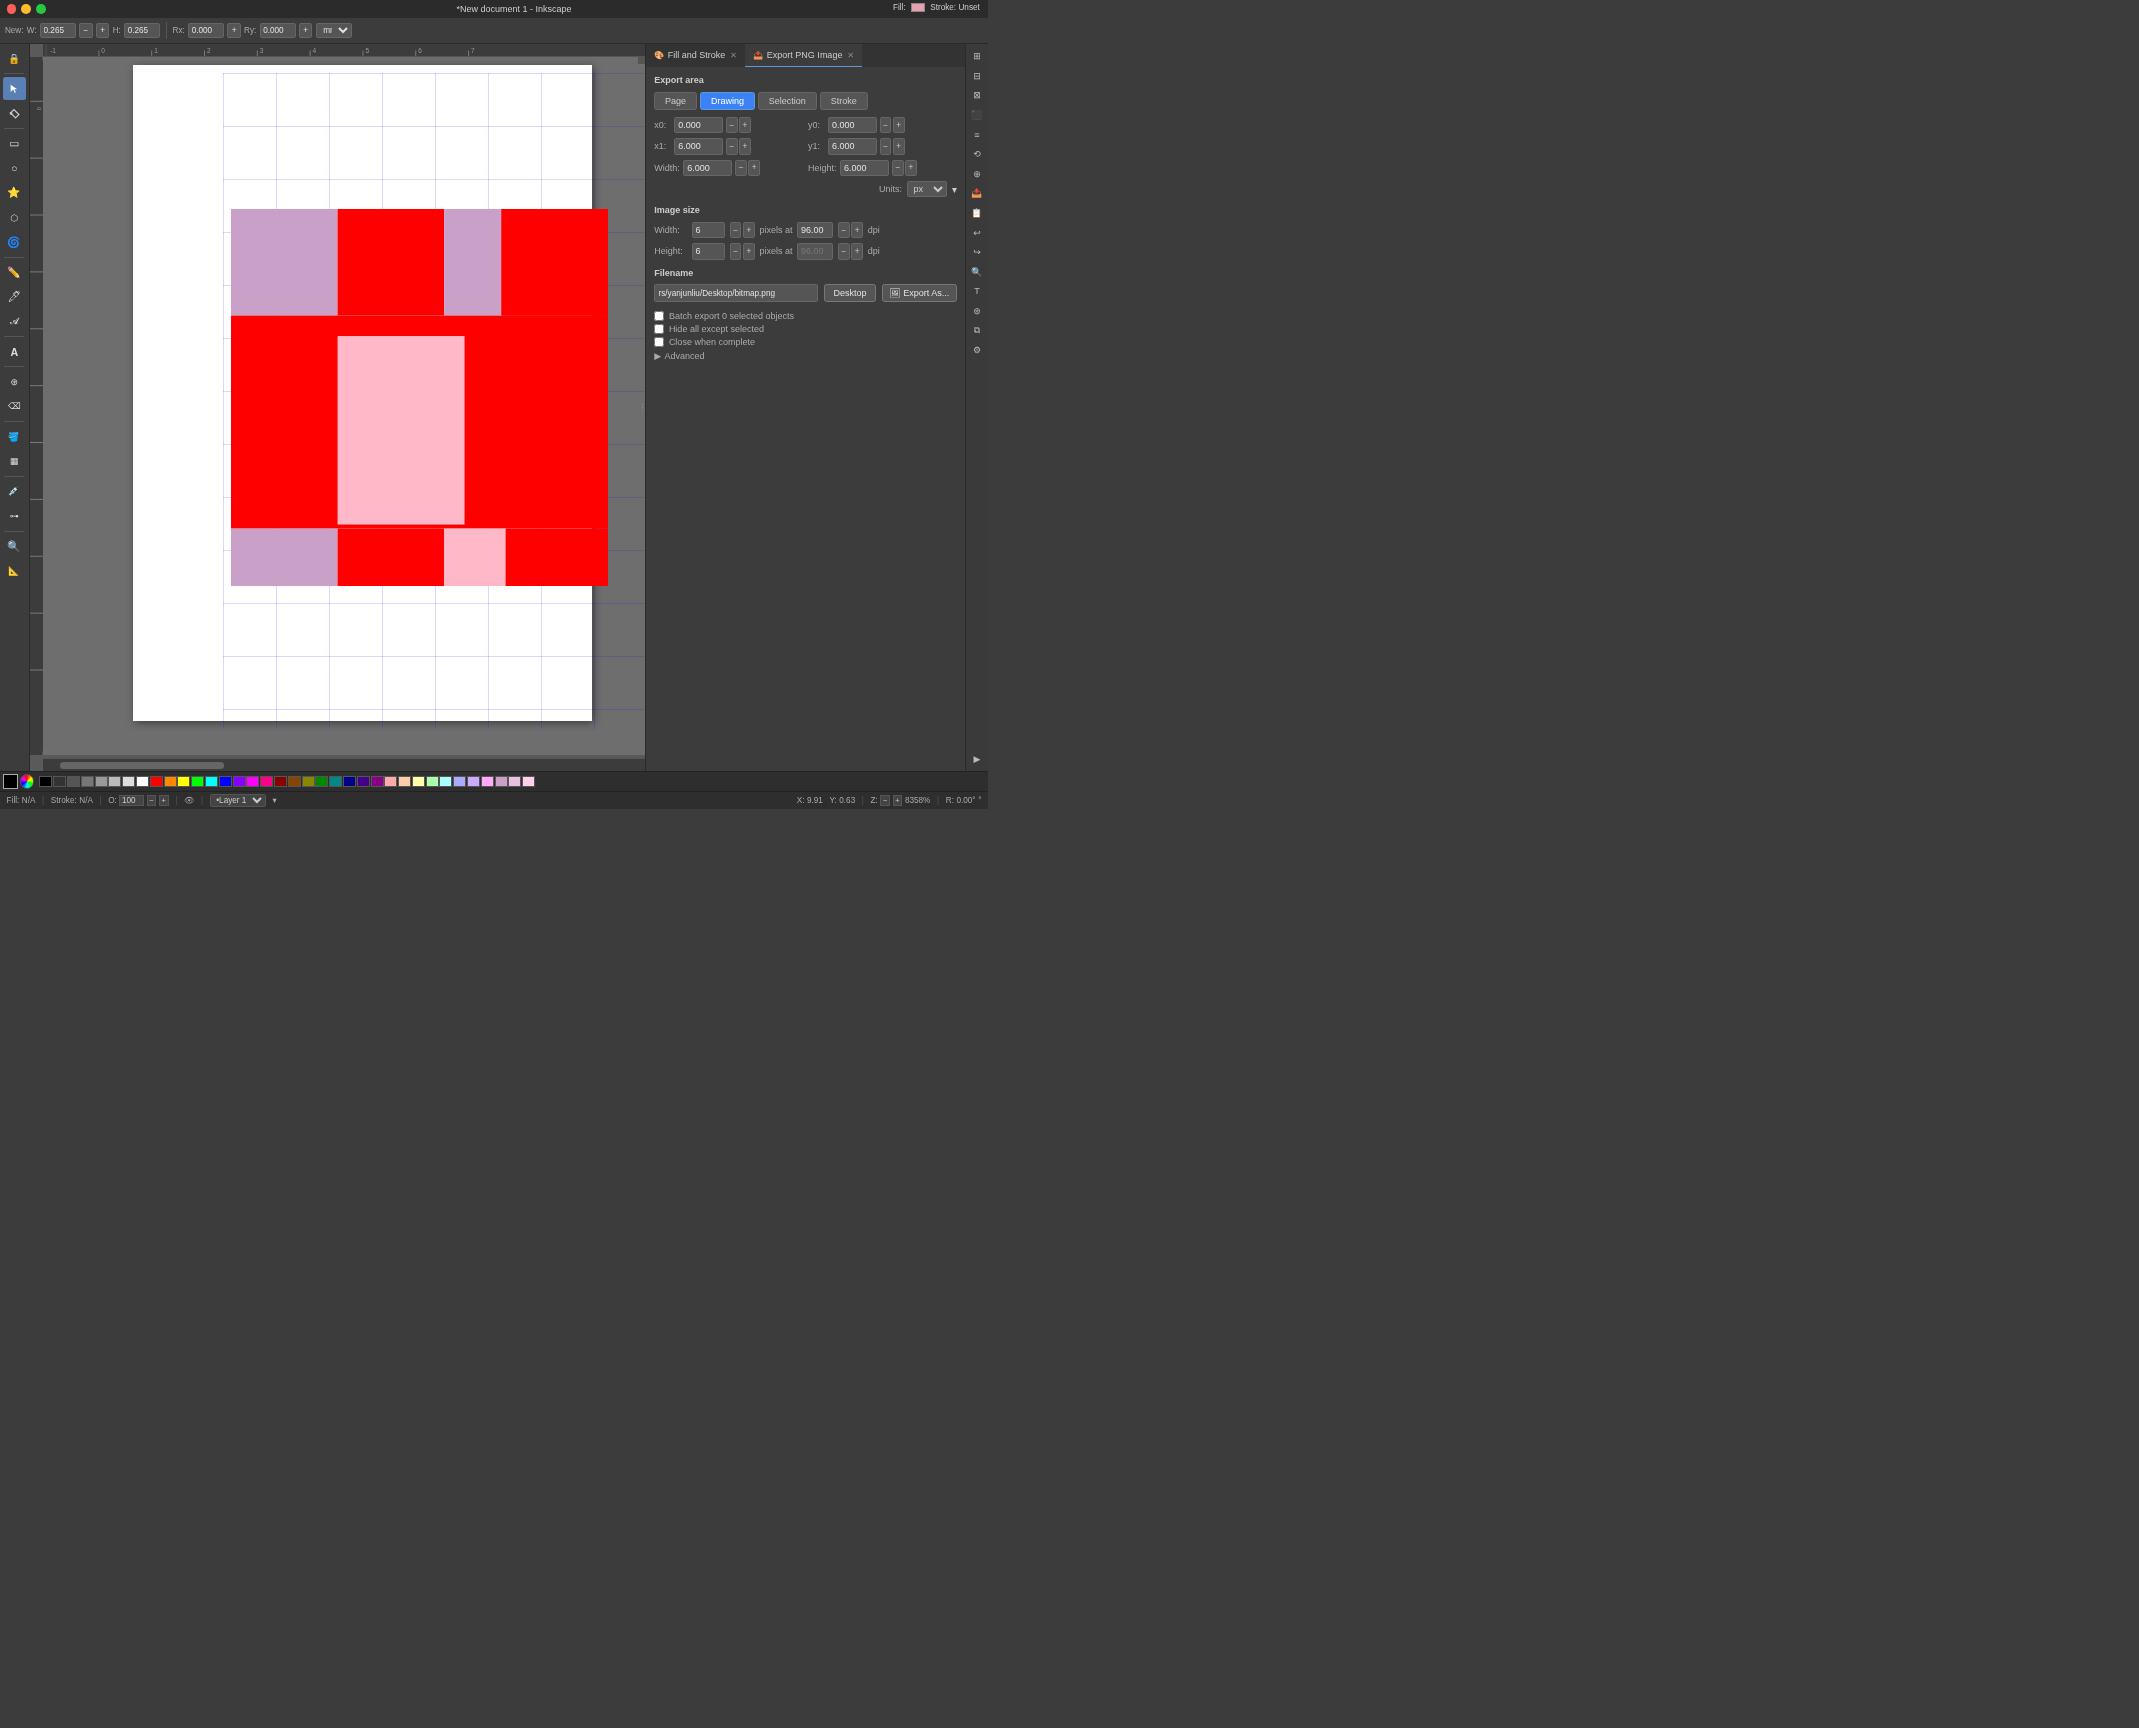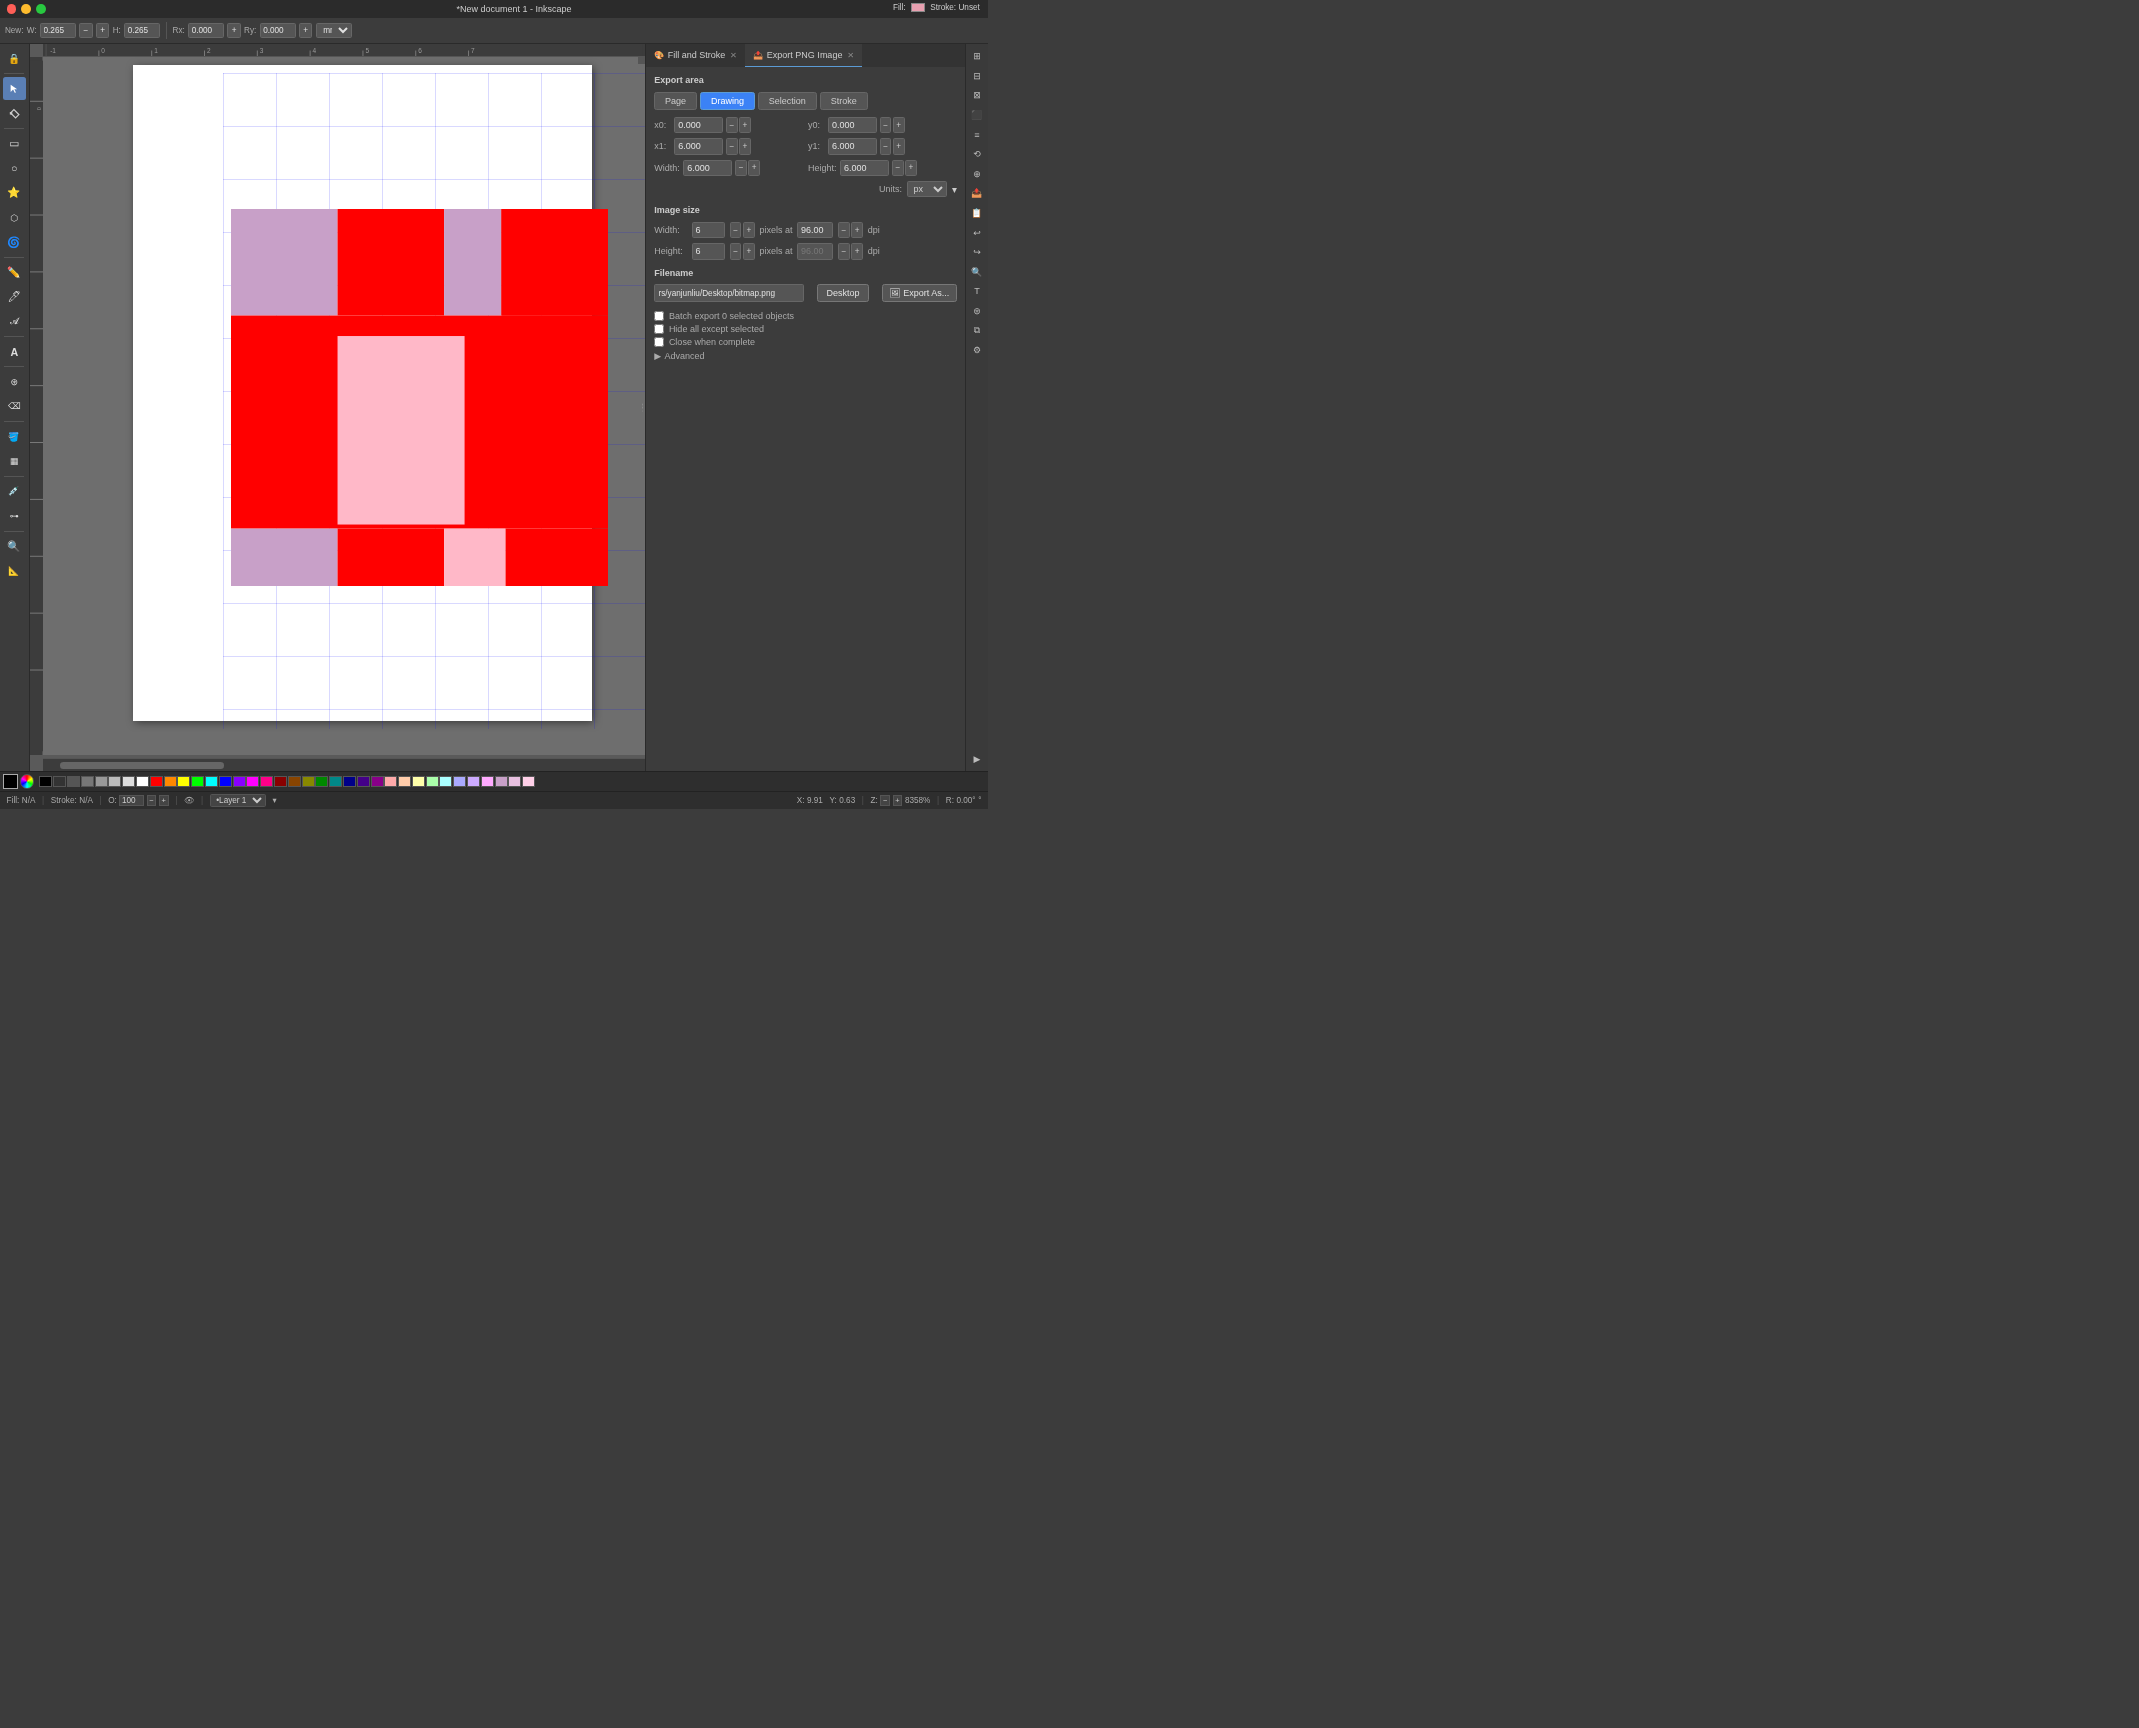--- a/index.html
+++ b/index.html
@@ -381,21 +381,21 @@
     .dpi-label {
       color: #aaa;
       font-size: 9px;
     }
 
     .filename-section {
       margin-bottom: 8.2px;
     }
     .filename-row {
       display: flex;
-      gap: 13px;
+      gap: 6px;
       align-items: center;
     }
     .filename-input {
       background: #555;
       border: 0.8px solid #666;
       color: #e0e0e0;
       font-size: 8.2px;
       height: 18px;
       flex: 1;
       padding: 0 3.3px;

